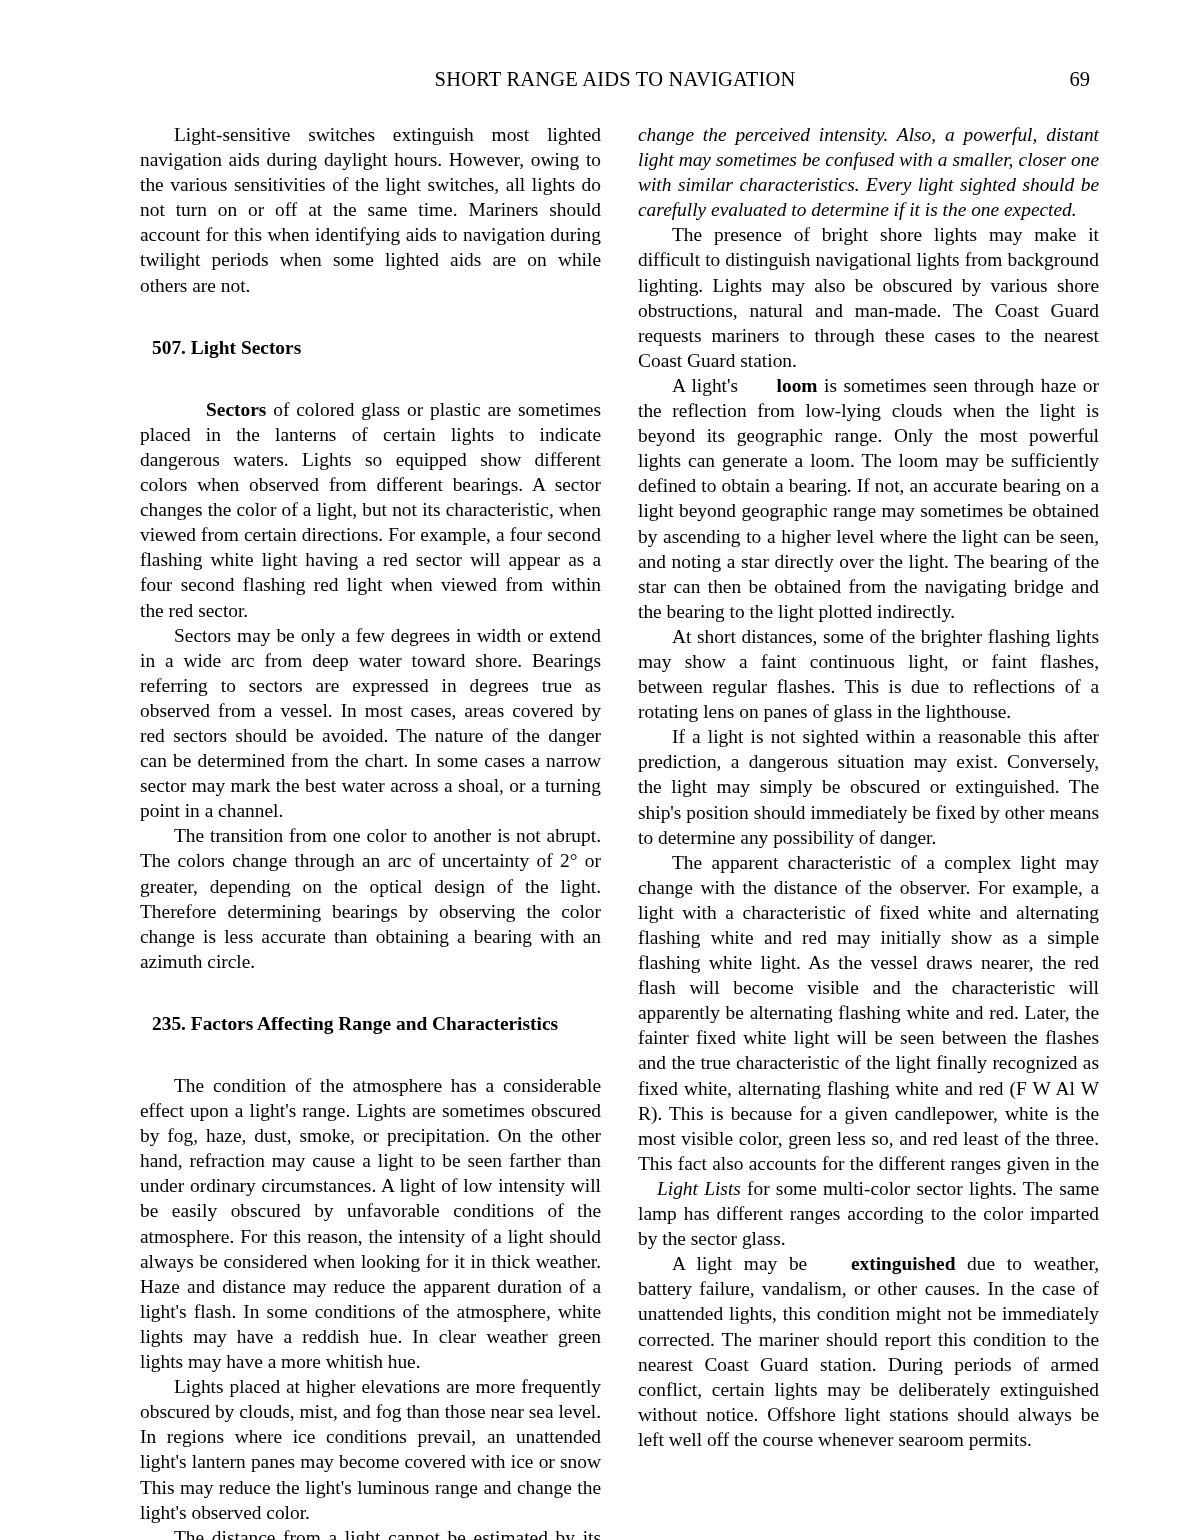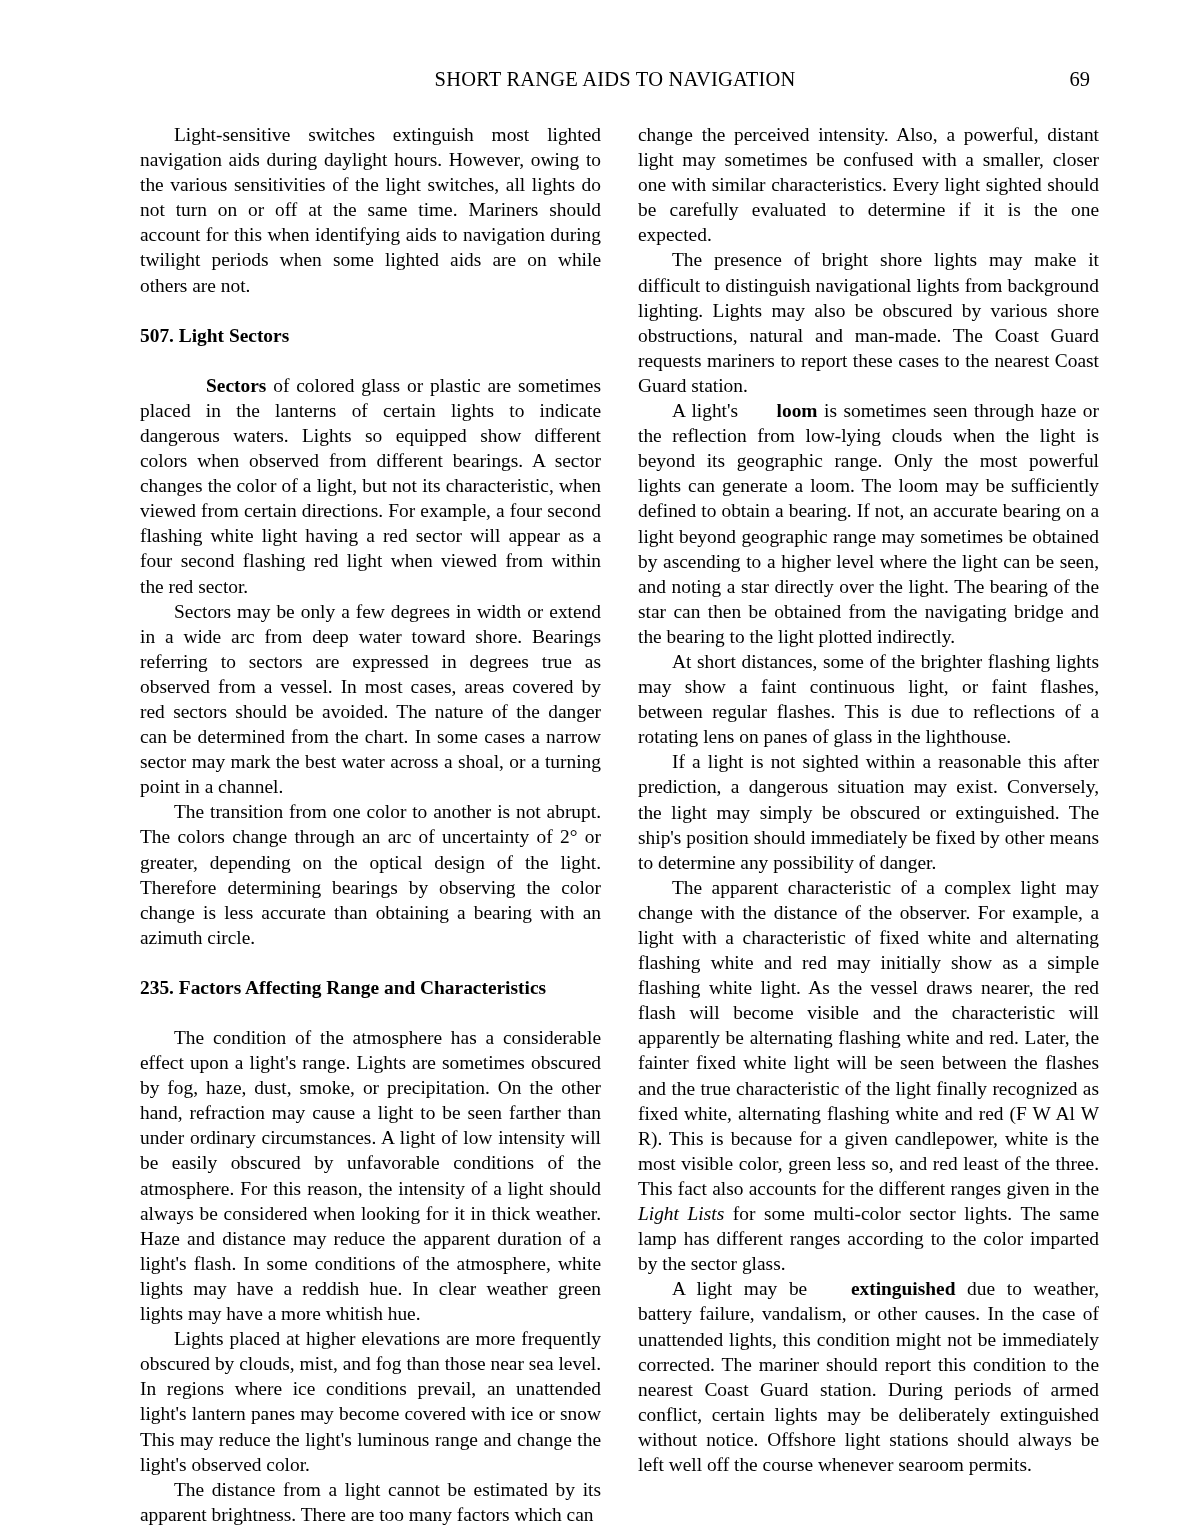--- a/index.html
+++ b/index.html
@@ -61,33 +61,33 @@
   }
   p.para {
     margin: 0;
     font-size: 19.4px;
     line-height: 25.1px;
     text-align: justify;
     text-justify: inter-word;
     text-indent: 34px;
     hyphens: none;
   }
-  p.para.noindent { text-indent: 0; }
+  p.para.noindent { text-indent: 0; font-style: italic; }
   h2.section-head {
-    margin: 0;
+    margin: 12px;
     font-size: 19.4px;
     line-height: 25.1px;
     font-weight: bold;
     text-align: left;
     text-indent: 0;
   }
   .gap-before-head { height: 25px; }
   .gap-after-head  { height: 25px; }
   b.run-in { font-weight: bold; margin-left: 32px; }
-  i.run-in { font-style: italic; }
+  i.run-in { font-style: italic; margin-left: 19px; }
 </style>
 </head>
 <body>
 
 <div class="page">
 
   <div class="running-head">
     <span class="title">SHORT RANGE AIDS TO NAVIGATION</span>
     <span class="folio">69</span>
   </div>
@@ -117,21 +117,21 @@
       <p class="para">Lights placed at higher elevations are more frequently obscured by clouds, mist, and fog than those near sea level. In regions where ice conditions prevail, an unattended light's lantern panes may become covered with ice or snow This may reduce the light's luminous range and change the light's observed color.</p>
 
       <p class="para">The distance from a light cannot be estimated by its apparent brightness. There are too many factors which can</p>
 
     </div>
 
     <div class="col">
 
       <p class="para noindent">change the perceived intensity. Also, a powerful, distant light may sometimes be confused with a smaller, closer one with similar characteristics. Every light sighted should be carefully evaluated to determine if it is the one expected.</p>
 
-      <p class="para">The presence of bright shore lights may make it difficult to distinguish navigational lights from background lighting. Lights may also be obscured by various shore obstructions, natural and man-made. The Coast Guard requests mariners to report these cases to the nearest Coast Guard station.</p>
+      <p class="para">The presence of bright shore lights may make it difficult to distinguish navigational lights from background lighting. Lights may also be obscured by various shore obstructions, natural and man-made. The Coast Guard requests mariners to through these cases to the nearest Coast Guard station.</p>
 
       <p class="para"><span>A light's </span><b class="run-in">loom</b><span> is sometimes seen through haze or the reflection from low-lying clouds when the light is beyond its geographic range. Only the most powerful lights can generate a loom. The loom may be sufficiently defined to obtain a bearing. If not, an accurate bearing on a light beyond geographic range may sometimes be obtained by ascending to a higher level where the light can be seen, and noting a star directly over the light. The bearing of the star can then be obtained from the navigating bridge and the bearing to the light plotted indirectly.</span></p>
 
       <p class="para">At short distances, some of the brighter flashing lights may show a faint continuous light, or faint flashes, between regular flashes. This is due to reflections of a rotating lens on panes of glass in the lighthouse.</p>
 
       <p class="para">If a light is not sighted within a reasonable this after prediction, a dangerous situation may exist. Conversely, the light may simply be obscured or extinguished. The ship's position should immediately be fixed by other means to determine any possibility of danger.</p>
 
       <p class="para"><span>The apparent characteristic of a complex light may change with the distance of the observer. For example, a light with a characteristic of fixed white and alternating flashing white and red may initially show as a simple flashing white light. As the vessel draws nearer, the red flash will become visible and the characteristic will apparently be alternating flashing white and red. Later, the fainter fixed white light will be seen between the flashes and the true characteristic of the light finally recognized as fixed white, alternating flashing white and red (F W Al W R). This is because for a given candlepower, white is the most visible color, green less so, and red least of the three. This fact also accounts for the different ranges given in the </span><i class="run-in">Light Lists</i><span> for some multi-color sector lights. The same lamp has different ranges according to the color imparted by the sector glass.</span></p>
 
       <p class="para"><span>A light may be </span><b class="run-in">extinguished</b><span> due to weather, battery failure, vandalism, or other causes. In the case of unattended lights, this condition might not be immediately corrected. The mariner should report this condition to the nearest Coast Guard station. During periods of armed conflict, certain lights may be deliberately extinguished without notice. Offshore light stations should always be left well off the course whenever searoom permits.</span></p>

